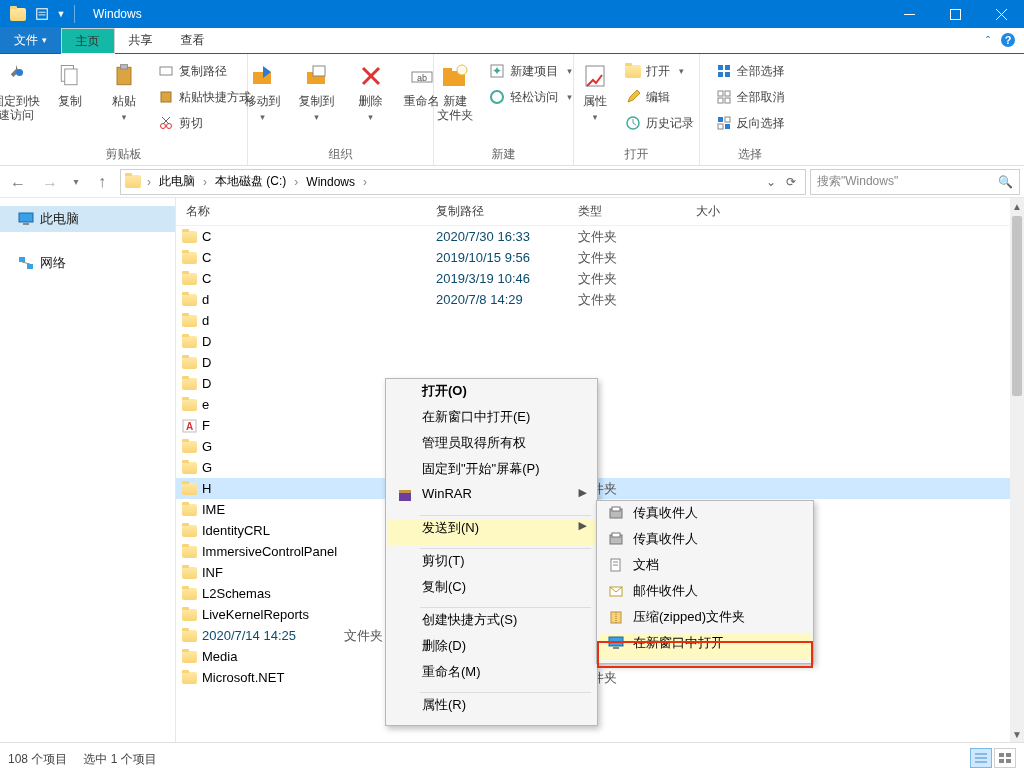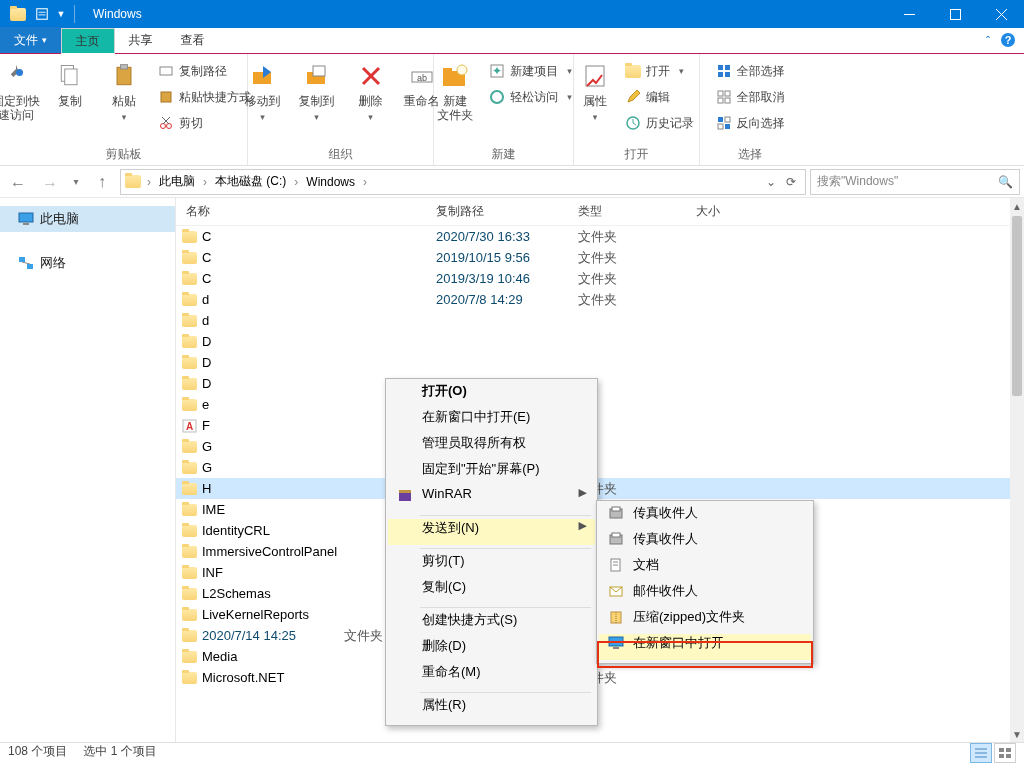--- a/index.html
+++ b/index.html
@@ -67,21 +67,21 @@
 .ctx{position:absolute;background:#f5f5f5;border:1px solid #b8b8b8;box-shadow:2px 3px 6px rgba(0,0,0,.25);font-size:13px;padding:3px 2px}
 .ctx .row{height:26px;display:flex;padding:0 28px 0 34px;position:relative;white-space:nowrap}
 .ctx .row.hover{background:#fef9c3}
 .ctx .row .ricon{position:absolute;left:8px;width:18px;height:18px;display:flex;align-items:center;justify-content:center}
 .ctx .row .sub{position:absolute;right:8px;color:#555;font-size:11px}
 .ctx hr{border:none;border-top:1px solid #dcdcdc;margin:3px 4px 3px 32px}
 .ctx1{left:209px;top:180px;width:213px}
 .ctx2{left:420px;top:302px;width:218px}
 .redbox{position:absolute;border:2px solid #e53111;pointer-events:none}
 
-.statusbar{height:26px;border-top:1px solid #e0e0e0;display:flex;align-items:flex-start;font-size:12px;color:#444;padding:0 8px;background:#fff}
+.statusbar{height:26px;border-top:1px solid #e0e0e0;display:flex;align-items:flex-end;font-size:12px;color:#444;padding:0 8px;background:#fff}
 .statusbar .views{margin-left:auto;display:flex;gap:2px}
 .statusbar .vbtn{width:22px;height:20px;border:1px solid #cfcfcf;display:flex;align-items:center;justify-content:center;font-size:11px}
 .statusbar .vbtn.active{background:#cde8ff;border-color:#7ab8e6}
 
 .blue{fill:#2b7cd3}
 .orange{fill:#f0a128}
 .grey{fill:#7a7a7a}
 </style>
 </head>
 <body>

